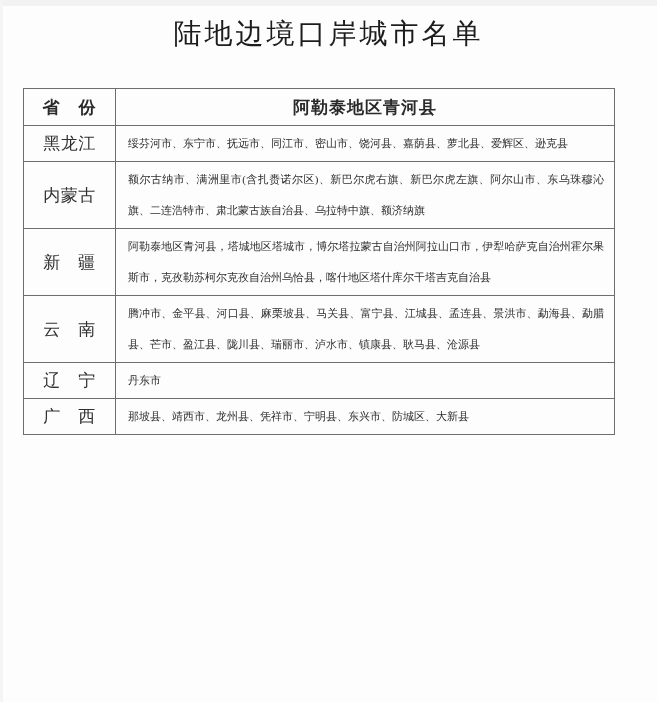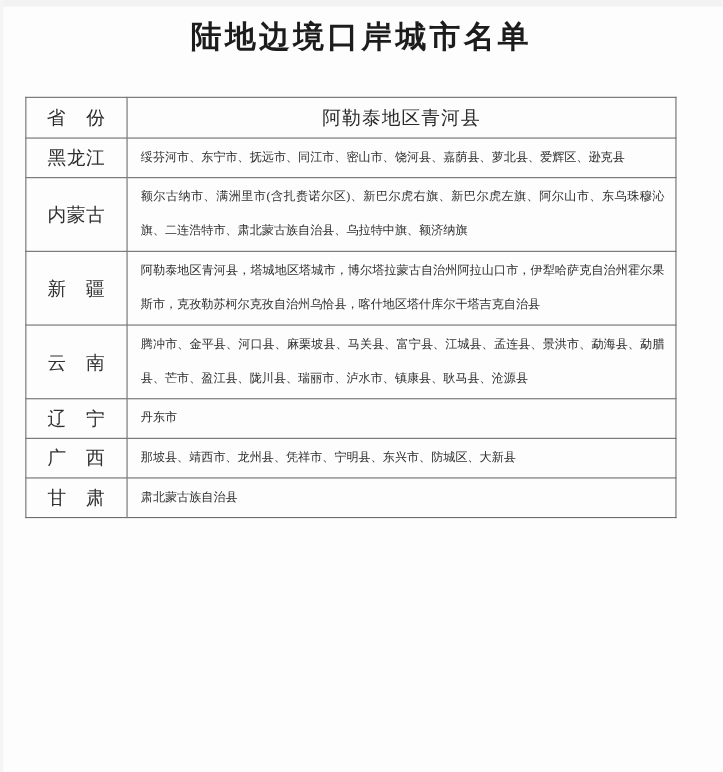--- a/index.html
+++ b/index.html
@@ -23,42 +23,42 @@
     position: absolute;
     top: 0; left: 0;
     width: 3px; height: 702px;
     background: #f5f5f5;
   }
   .doc-title {
     margin: 0;
     padding-top: 15px;
     text-align: center;
     font-size: 28px;
-    font-weight: bold;
+    font-weight: normal;
     letter-spacing: 3px;
     color: #1c1c1c;
     font-family: "Liberation Serif", "DejaVu Serif", serif;
   }
   table.border-table {
     position: absolute;
     left: 23px;
     top: 88px;
     width: 592px;
     border-collapse: collapse;
     table-layout: fixed;
     background: transparent;
   }
   table.border-table th,
   table.border-table td {
     border: 1px solid #6e6e6e;
   }
   th.col-province, td.cell-province { width: 92px; }
   th {
     font-family: "Liberation Sans", "DejaVu Sans", sans-serif;
-    font-weight: normal;
+    font-weight: bold;
     font-size: 17px;
     color: #2a2a2a;
     height: 37px;
     text-align: center;
     letter-spacing: 1px;
   }
   td.cell-province {
     text-align: center;
     vertical-align: middle;
     font-size: 17px;
@@ -116,18 +116,14 @@
     <td class="cell-province">辽　宁</td>
     <td class="cell-cities">丹东市</td>
   </tr>
 
   <tr>
     <td class="cell-province">广　西</td>
     <td class="cell-cities">那坡县、靖西市、龙州县、凭祥市、宁明县、东兴市、防城区、大新县</td>
   </tr>
 
 
-  <tr>
-    <td class="cell-province">甘　肃</td>
-    <td class="cell-cities">肃北蒙古族自治县</td>
-  </tr>
 </tbody>
 </table>
 
 </body></html>

